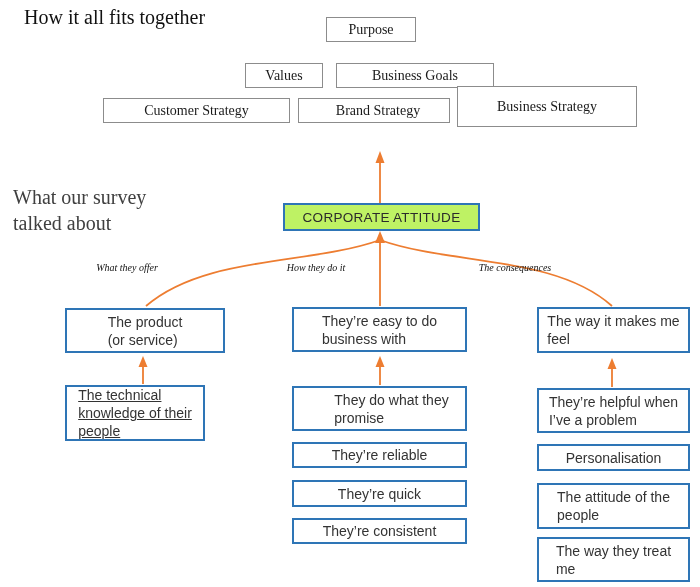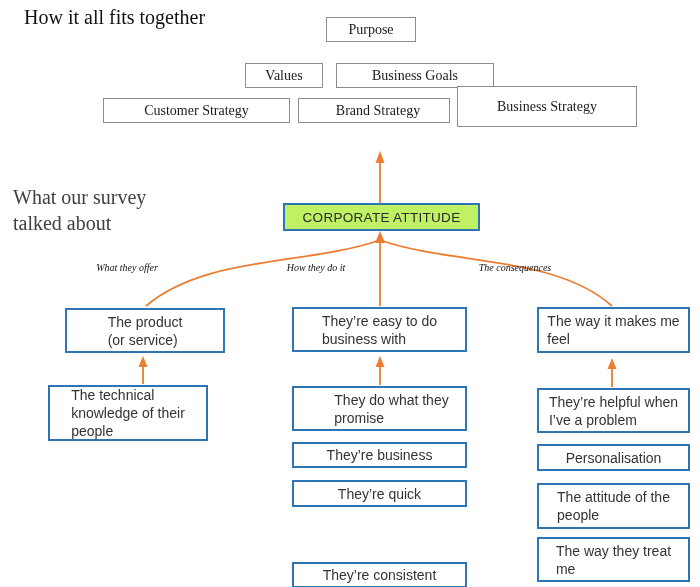--- a/index.html
+++ b/index.html
@@ -80,31 +80,31 @@
   <div class="gbox" style="left:457px;top:86px;width:180px;height:41px;">Business Strategy</div>
 
   <div class="corp" style="left:283px;top:203px;width:197px;height:28px;">CORPORATE ATTITUDE</div>
 
   <div class="col-header" style="left:127px;top:262px;">What they offer</div>
   <div class="col-header" style="left:316px;top:262px;">How they do it</div>
   <div class="col-header" style="left:515px;top:262px;">The consequences</div>
 
   <div class="bbox" style="left:65px;top:308px;width:160px;height:45px;">The product
 (or service)</div>
-  <div class="bbox" style="left:48px;top:385px;width:160px;height:56px;">The technical
+  <div class="bbox" style="left:65px;top:385px;width:140px;height:56px;text-decoration:underline;">The technical
 knowledge of their
 people</div>
 
   <div class="bbox" style="left:292px;top:307px;width:175px;height:45px;">They’re easy to do
 business with</div>
   <div class="bbox" style="left:292px;top:386px;width:175px;height:45px;padding-left:24px;">They do what they
 promise</div>
-  <div class="bbox" style="left:292px;top:442px;width:175px;height:26px;">They’re business</div>
+  <div class="bbox" style="left:292px;top:442px;width:175px;height:26px;">They’re reliable</div>
   <div class="bbox" style="left:292px;top:480px;width:175px;height:27px;">They’re quick</div>
-  <div class="bbox" style="left:292px;top:518px;width:175px;height:26px;margin-top:44px;">They’re consistent</div>
+  <div class="bbox" style="left:292px;top:518px;width:175px;height:26px;">They’re consistent</div>
 
   <div class="bbox" style="left:537px;top:307px;width:153px;height:46px;">The way it makes me
 feel</div>
   <div class="bbox" style="left:537px;top:388px;width:153px;height:45px;">They’re helpful when
 I’ve a problem</div>
   <div class="bbox" style="left:537px;top:444px;width:153px;height:27px;">Personalisation</div>
   <div class="bbox" style="left:537px;top:483px;width:153px;height:46px;">The attitude of the
 people</div>
   <div class="bbox" style="left:537px;top:537px;width:153px;height:45px;">The way they treat
 me</div>

